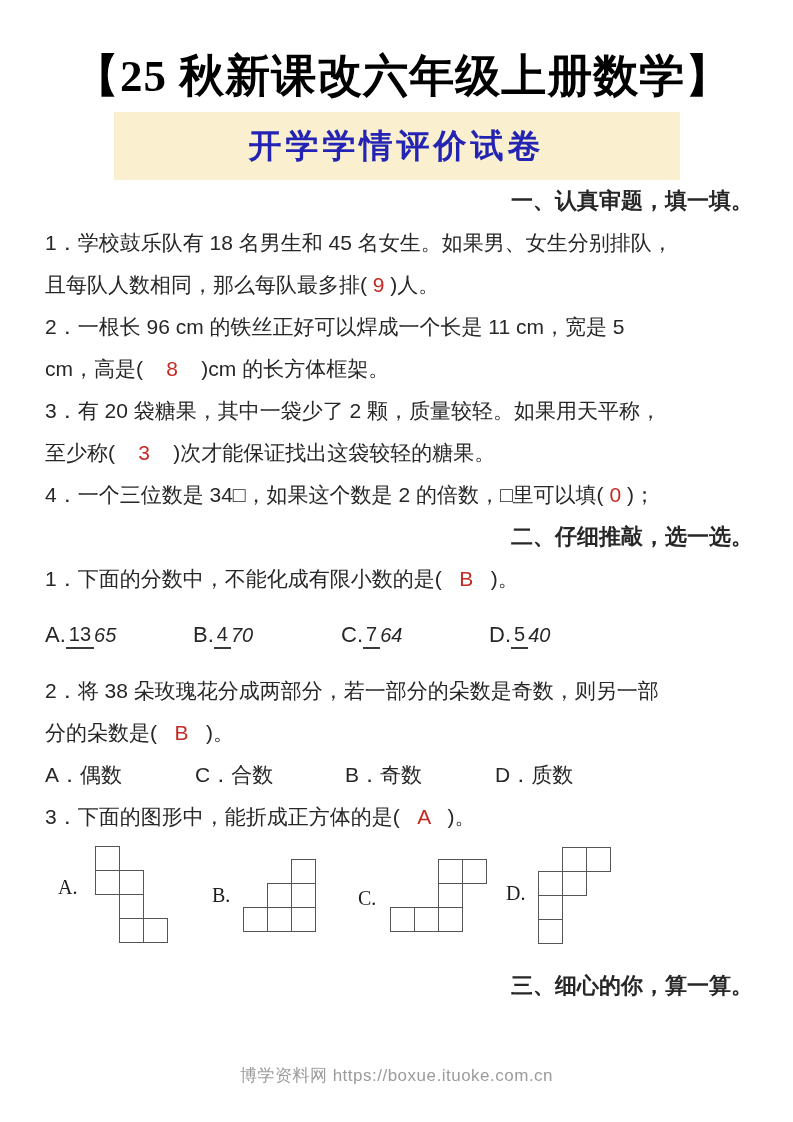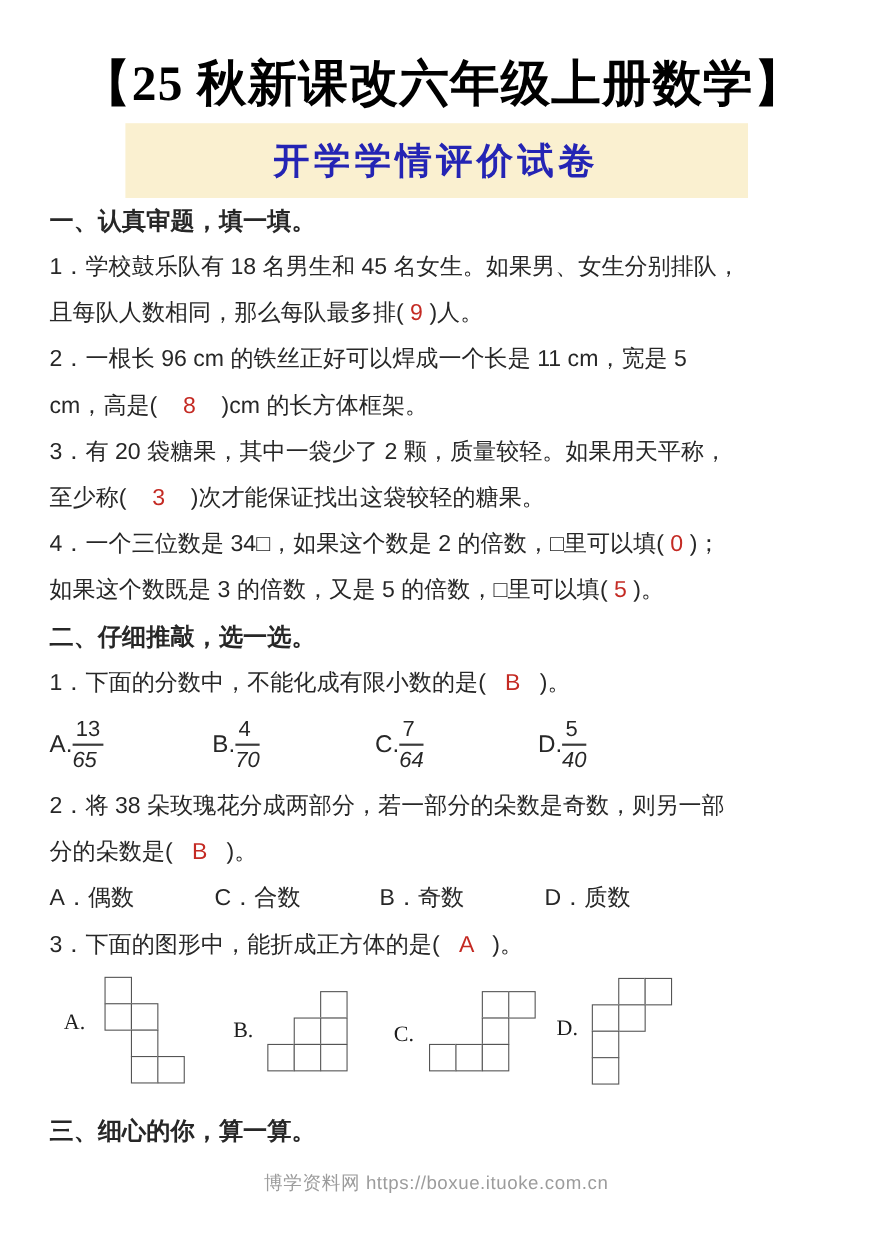--- a/index.html
+++ b/index.html
@@ -54,38 +54,38 @@
     padding: 0 40px 0 45px;
   }
   .line {
     font-size: 21px;
     line-height: 42px;
     white-space: pre;
   }
   .heading {
     font-weight: bold;
     font-size: 22px;
+    text-align: right;
   }
   .ans { color: var(--answer-red); }
   
   .frac-row {
     height: 70px;
     display: flex;
     align-items: center;
   }
   .frac-opt {
     width: 148px;
     display: flex;
     align-items: center;
   }
   .frac-label { font-size: 22px; }
   .frac {
     display: inline-flex;
-    flex-direction: column;
-    text-align: left;
+    text-align: right;
     font-size: 20px;
     line-height: 1.2;
   }
   .frac .num {
     border-bottom: 2px solid #3a3a3a;
     padding: 0 3px 1px 3px;
   }
   .frac .den { padding-top: 1px; font-style: italic; }
   
   .choice-row {
@@ -147,21 +147,20 @@
     <div class="line"><span>1．学校鼓乐队有 18 名男生和 45 名女生。如果男、女生分别排队，</span></div>
     <div class="line"><span>且每队人数相同，那么每队最多排( </span><span class="ans">9</span><span> )人。</span></div>
 
     <div class="line"><span>2．一根长 96 cm 的铁丝正好可以焊成一个长是 11 cm，宽是 5</span></div>
     <div class="line"><span>cm，高是(    </span><span class="ans">8</span><span>    )cm 的长方体框架。</span></div>
 
     <div class="line"><span>3．有 20 袋糖果，其中一袋少了 2 颗，质量较轻。如果用天平称，</span></div>
     <div class="line"><span>至少称(    </span><span class="ans">3</span><span>    )次才能保证找出这袋较轻的糖果。</span></div>
 
     <div class="line"><span>4．一个三位数是 34□，如果这个数是 2 的倍数，□里可以填( </span><span class="ans">0</span><span> )；</span></div>
-    <div class="line"><span>如果这个数既是 3 的倍数，又是 5 的倍数，□里可以填( </span><span class="ans">5</span><span> )。</span></div>
 
     <div class="line heading">二、仔细推敲，选一选。</div>
 
     <div class="line"><span>1．下面的分数中，不能化成有限小数的是(   </span><span class="ans">B</span><span>   )。</span></div>
 
     <div class="frac-row">
       <div class="frac-opt">
         <span class="frac-label">A.</span>
         <span class="frac">
           <span class="num">13</span>

